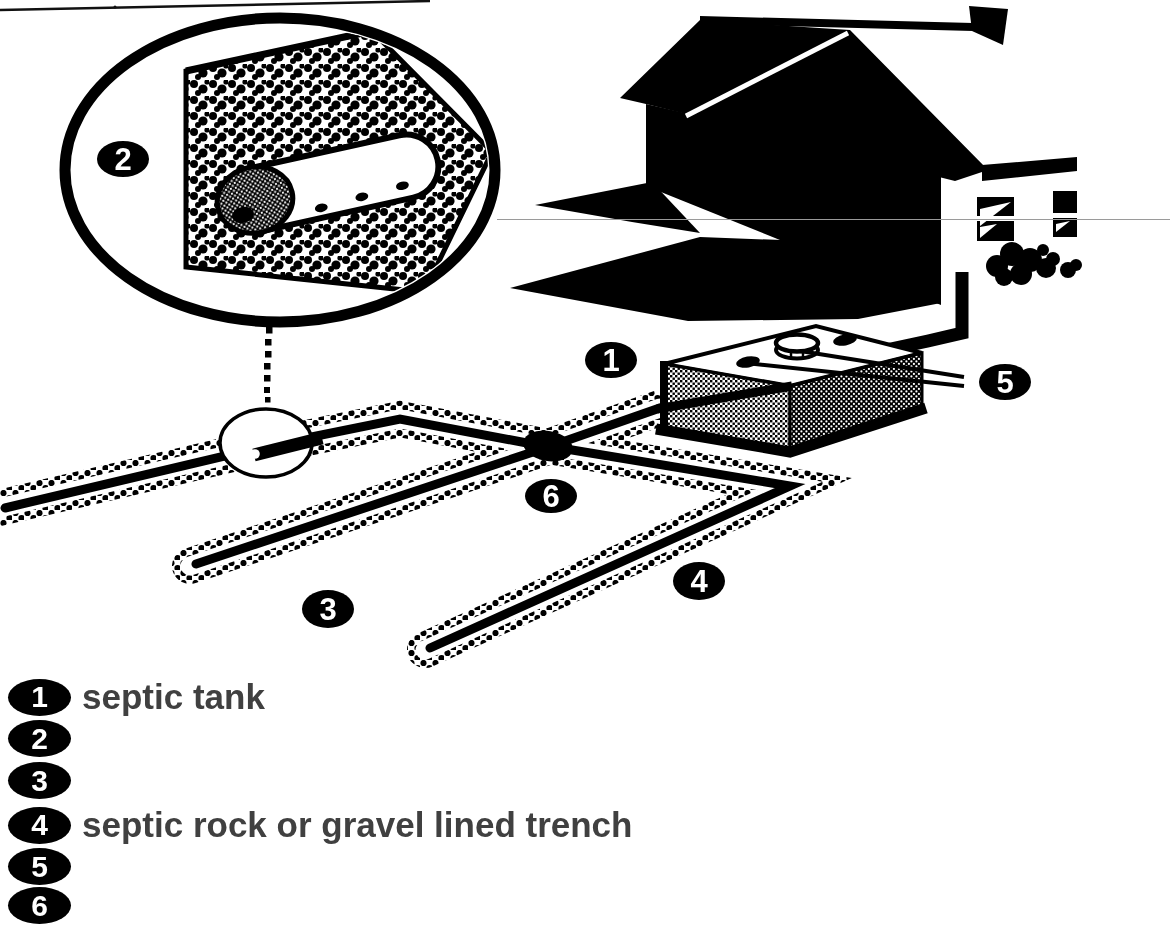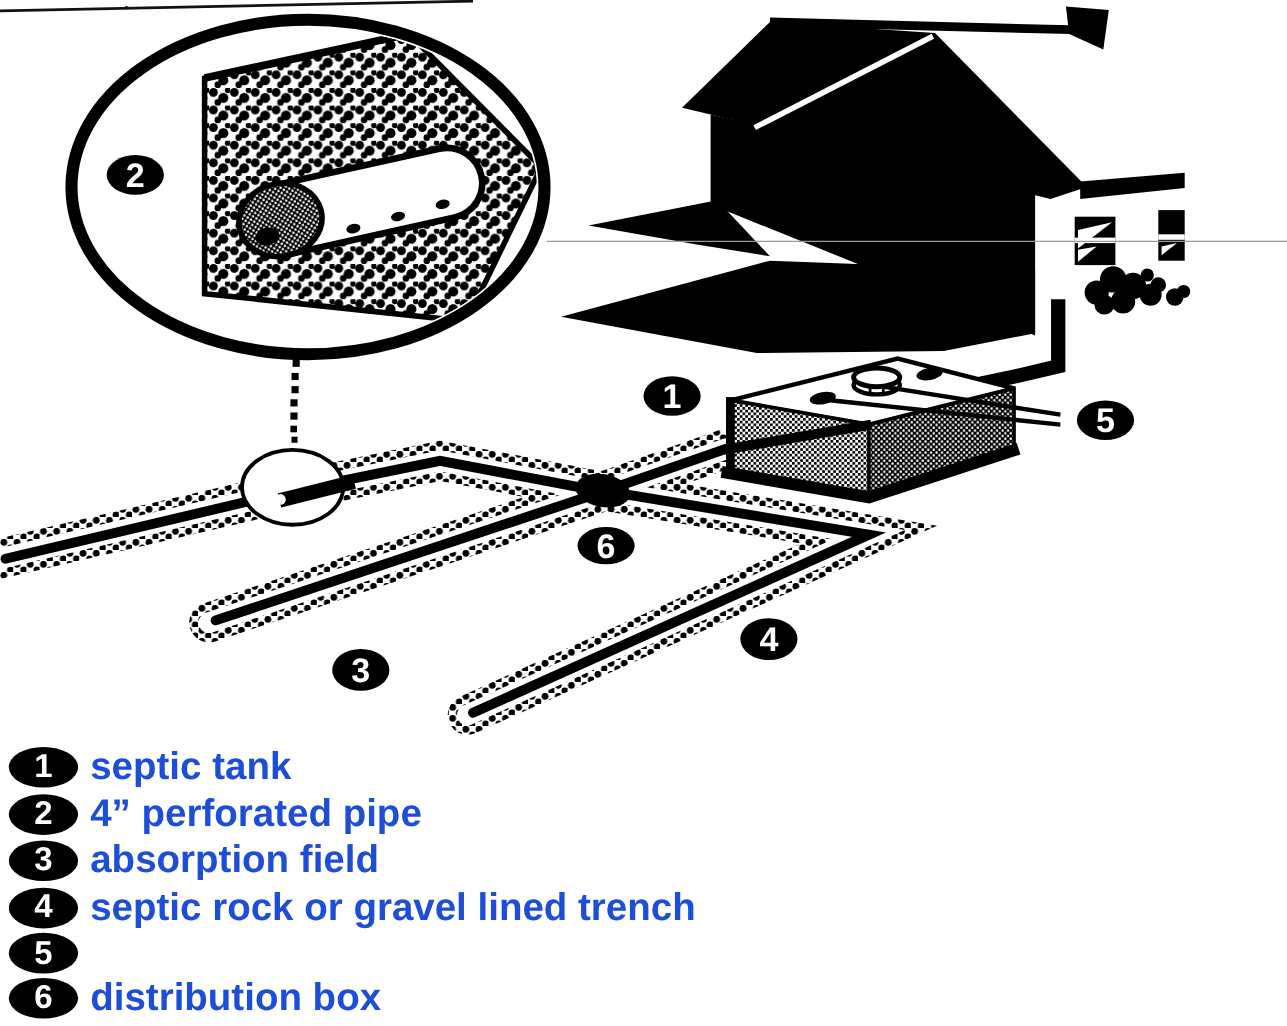--- a/index.html
+++ b/index.html
@@ -4,21 +4,21 @@
 <style>
   html,body{margin:0;padding:0;background:#ffffff;}
   #page{position:relative;width:1170px;height:933px;background:#ffffff;overflow:hidden;
         font-family:"Liberation Sans",sans-serif;}
   #art{position:absolute;left:0;top:0;}
   .legend{position:absolute;left:0;top:0;width:100%;height:100%;pointer-events:none;}
   .legend-row{position:absolute;display:flex;align-items:center;gap:11px;left:8px;}
   .legend-badge{width:63px;height:37px;border-radius:50%;background:#000;color:#fff;
         display:flex;align-items:center;justify-content:center;
         font-weight:bold;font-size:30px;flex:0 0 auto;}
-  .legend-label{font-weight:bold;font-size:35px;color:#1d4ed8;white-space:nowrap;
+  .legend-label{font-weight:bold;font-size:35px;color:#404040;white-space:nowrap;
         letter-spacing:0px;}
   .badge-num{font-weight:bold;font-size:31px;fill:#ffffff;text-anchor:middle;}
 </style>
 </head>
 <body>
 
 <div id="page">
 
 <svg id="art" width="1170" height="933" viewBox="0 0 1170 933">
   <defs>
@@ -203,32 +203,29 @@
   </g>
 </svg>
 
 <div class="legend">
   <div class="legend-row" style="top:677px;">
     <div class="legend-badge">1</div>
     <div class="legend-label">septic tank</div>
   </div>
   <div class="legend-row" style="top:720px;">
     <div class="legend-badge">2</div>
-    <div class="legend-label">4” perforated pipe</div>
   </div>
   <div class="legend-row" style="top:762px;">
     <div class="legend-badge">3</div>
-    <div class="legend-label">absorption field</div>
   </div>
   <div class="legend-row" style="top:805px;">
     <div class="legend-badge">4</div>
     <div class="legend-label">septic rock or gravel lined trench</div>
   </div>
   <div class="legend-row" style="top:848px;">
     <div class="legend-badge">5</div>
   </div>
   <div class="legend-row" style="top:887px;">
     <div class="legend-badge">6</div>
-    <div class="legend-label">distribution box</div>
   </div>
 </div>
 
 </div>
 
 </body></html>

